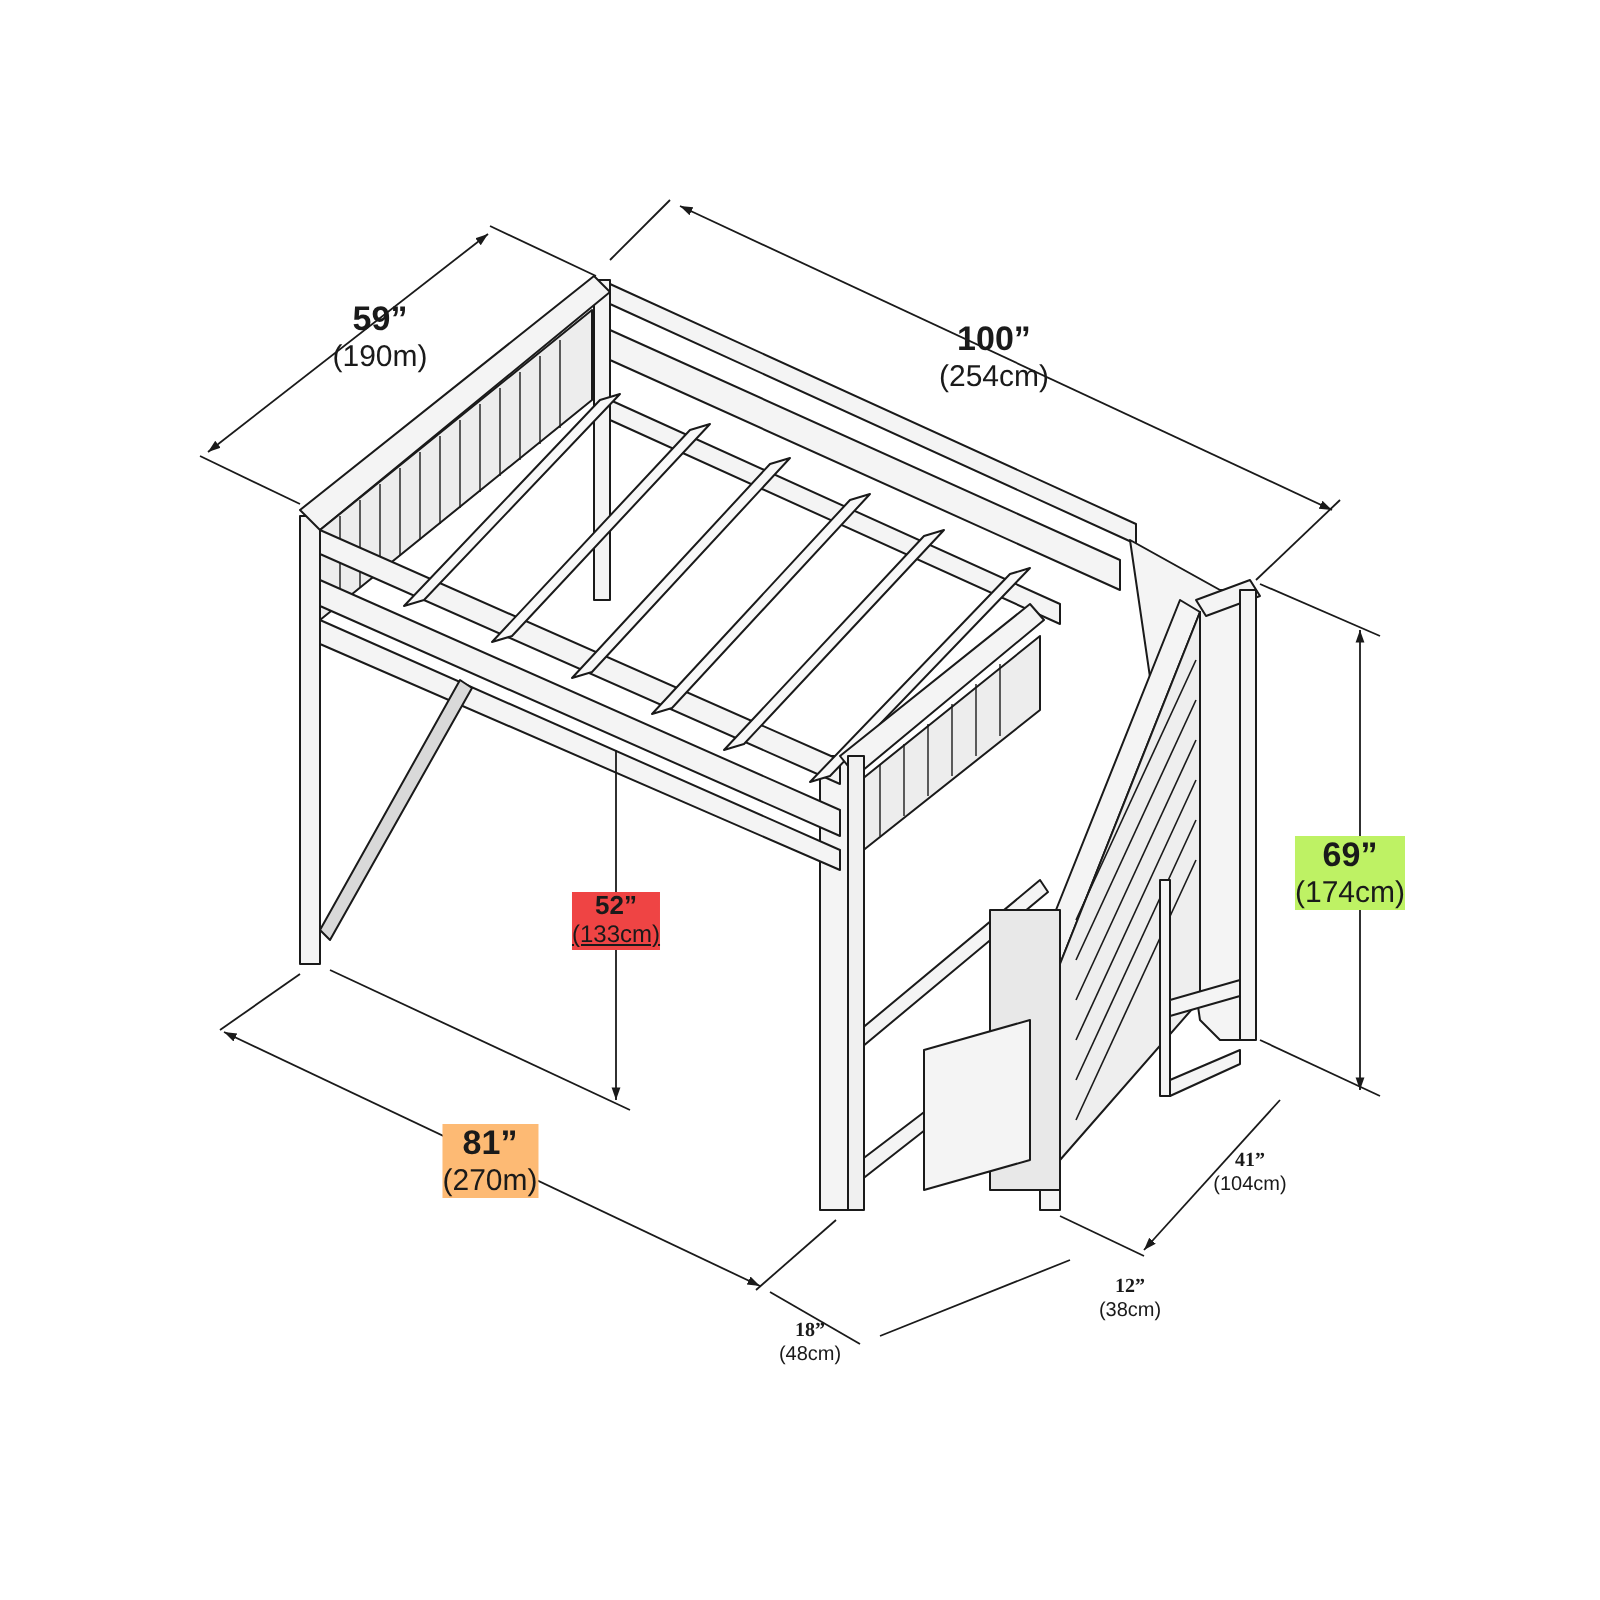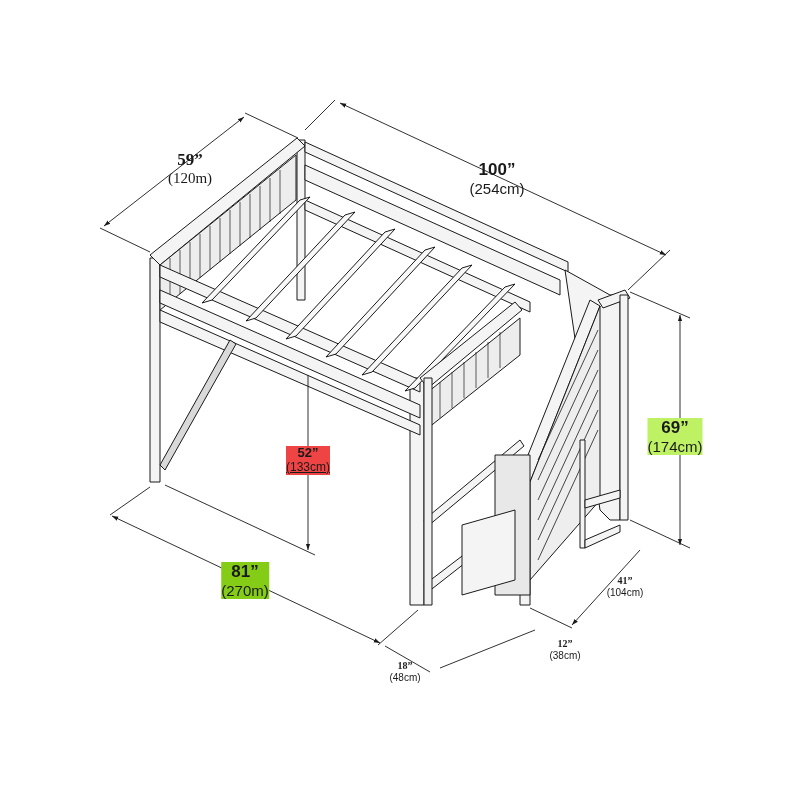--- a/index.html
+++ b/index.html
@@ -140,37 +140,37 @@
 
     <line x1="640" y1="550" x2="572" y2="625" marker-end="url(#arr)"></line>
 
     <line x1="530" y1="608" x2="572" y2="628"></line>
     <line x1="440" y1="668" x2="535" y2="630"></line>
 
     <line x1="385" y1="646" x2="430" y2="672"></line>
   </g>
 </svg>
 
-<div class="lbl lg" style="left:190px; top:150px;font-family:Liberation Serif, serif;">
+<div class="lbl lg" style="left:190px; top:150px;">
   <span class="in">59”</span>
-  <span class="cm">(120m)</span>
+  <span class="cm">(190m)</span>
 </div>
 <div class="lbl lg" style="left:497px; top:160px;">
   <span class="in">100”</span>
   <span class="cm">(254cm)</span>
 </div>
 <div class="lbl lg" style="left:675px; top:418px; background:#bef264;">
   <span class="in">69”</span>
   <span class="cm">(174cm)</span>
 </div>
 <div class="lbl md" style="left:308px; top:446px; background:#ef4444;">
   <span class="in">52”</span>
   <span class="cm">(133cm)</span>
 </div>
-<div class="lbl lg" style="left:245px; top:562px; background:#84cc16;">
+<div class="lbl lg" style="left:245px; top:562px; background:#fdba74;">
   <span class="in">81”</span>
   <span class="cm">(270m)</span>
 </div>
 <div class="lbl sm" style="left:625px; top:575px;">
   <span class="in">41”</span>
   <span class="cm">(104cm)</span>
 </div>
 <div class="lbl sm" style="left:565px; top:638px;">
   <span class="in">12”</span>
   <span class="cm">(38cm)</span>

